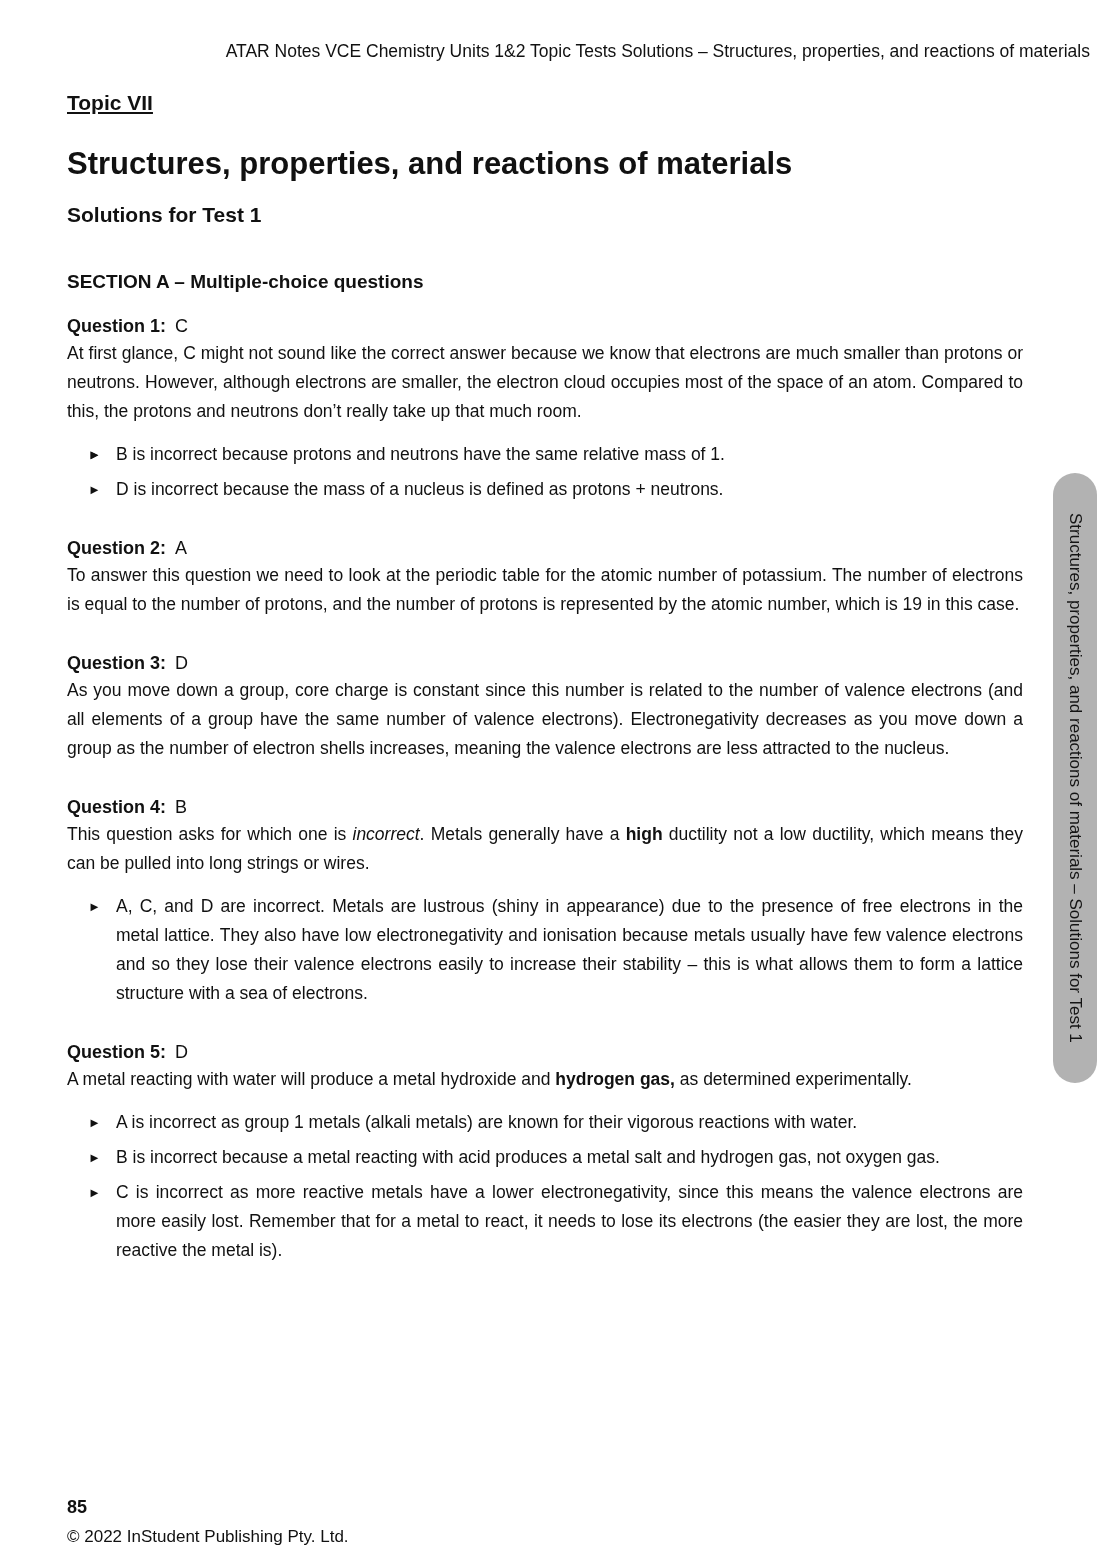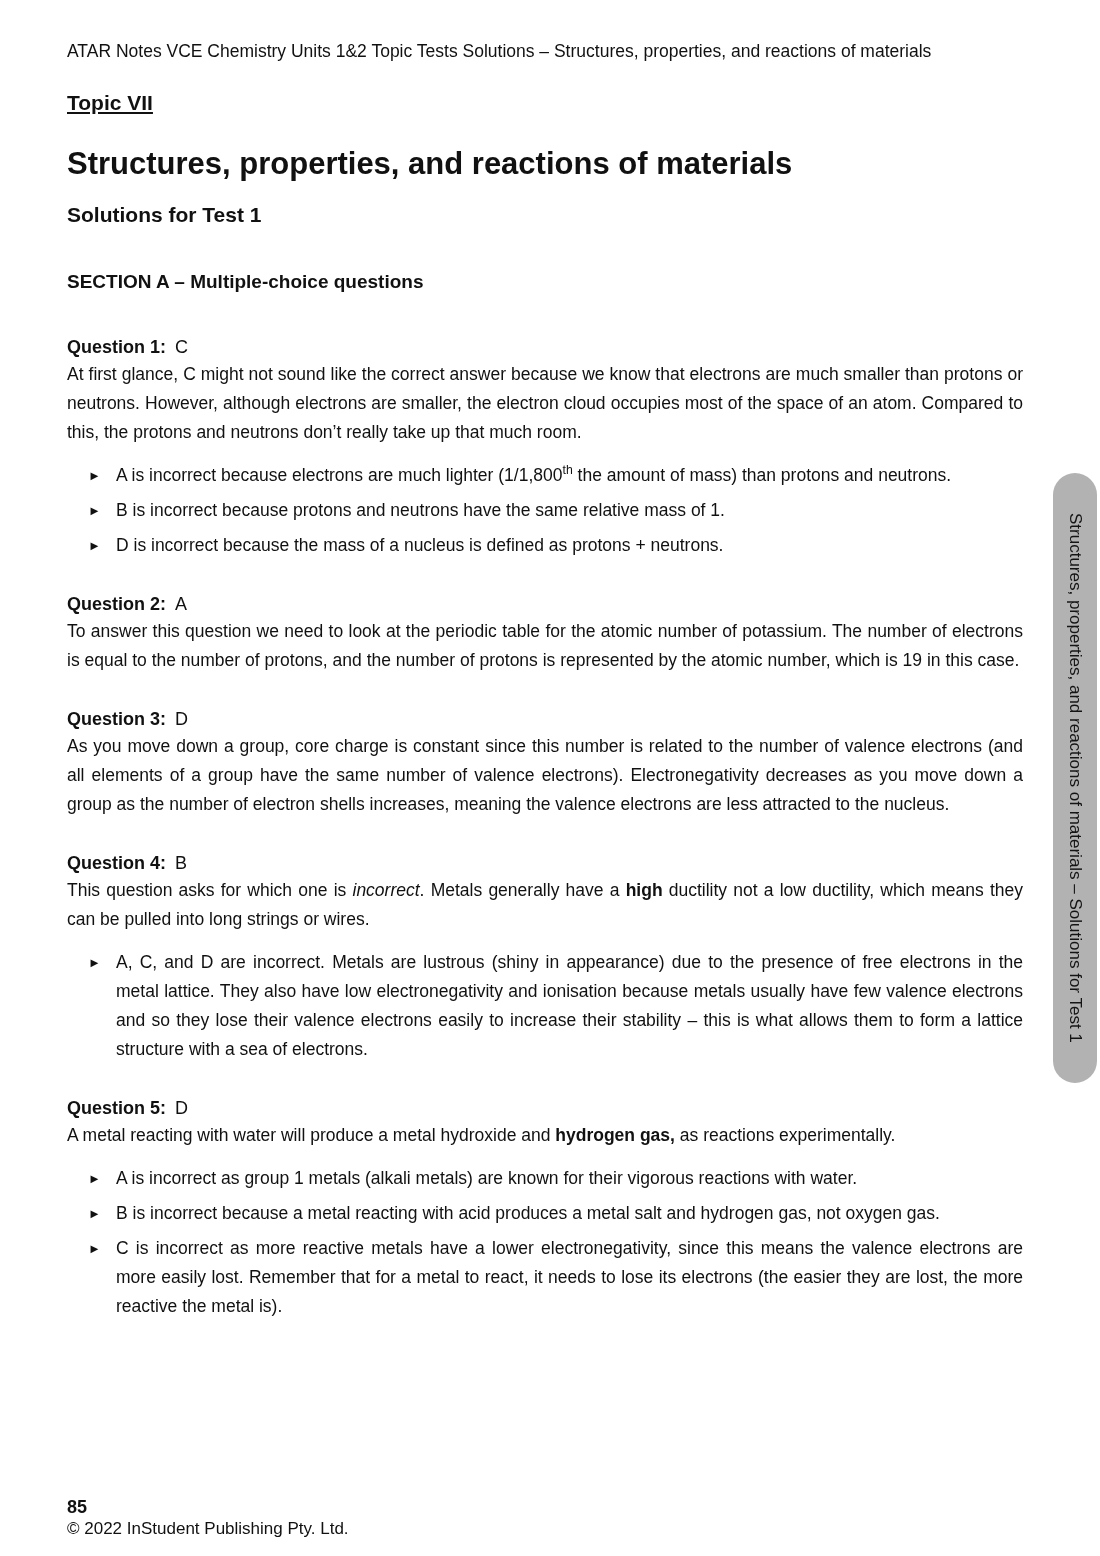--- a/index.html
+++ b/index.html
@@ -11,20 +11,21 @@
     background: #ffffff;
     font-family: "Liberation Sans", sans-serif;
     color: #111111;
     overflow: hidden;
   }
   .running-header {
     position: absolute;
     top: 41px;
     left: 67px;
     width: 1023px;
+    text-align: right;
     font-size: 17.5px;
     line-height: 20px;
     white-space: nowrap;
   }
   .content {
     position: absolute;
     top: 90px;
     left: 67px;
     width: 956px;
   }
@@ -45,21 +46,21 @@
     font-size: 21px;
     font-weight: bold;
     line-height: 25px;
   }
   .section-heading {
     margin: 41px 0 4px 0;
     font-size: 19px;
     font-weight: bold;
     line-height: 27px;
   }
-  #questions { margin-top: 41px; }
+  #questions { margin-top: 20px; }
   .question-block { margin-bottom: 33px; }
   .q-heading {
     font-size: 18px;
     line-height: 23px;
     margin-bottom: 1px;
   }
   .q-label { font-weight: bold; }
   .q-answer { margin-left: 9px; }
   .q-para {
     font-size: 17.5px;
@@ -110,21 +111,21 @@
     width: 1023px;
   }
   .page-number {
     font-size: 18px;
     font-weight: bold;
     line-height: 22px;
   }
   .copyright {
     font-size: 17px;
     line-height: 21px;
-    margin-top: 0;
+    margin-top: 8px;
   }
 </style>
 </head>
 <body>
 
 <div class="page">
 
   <div class="running-header">ATAR Notes VCE Chemistry Units 1&amp;2 Topic Tests Solutions – Structures, properties, and reactions of materials</div>
 
   <div class="content">
@@ -134,21 +135,21 @@
 
     <h2 class="doc-subtitle">Solutions for Test 1</h2>
 
     <h3 class="section-heading">SECTION A – Multiple-choice questions</h3>
 
     <div id="questions">
         <div class="question-block">
           <div class="q-heading"><span class="q-label">Question 1:</span><span class="q-answer">C</span></div>
           <p class="q-para"><span>At first glance, C might not sound like the correct answer because we know that electrons are much smaller than protons or neutrons.  However, although electrons are smaller, the electron cloud occupies most of the space of an atom.  Compared to this, the protons and neutrons don’t really take up that much room.</span></p>
           <div class="bullet-list">
-            <div class="bullet-row"><span class="bullet-marker">►</span><span class="bullet-text"><span>A is incorrect because electrons are much lighter (1/1,800</span><span class="seg-sup">th</span><span> the amount of mass) than protons and neutrons.</span></span></div>
+            <div class="bullet-row"><span class="bullet-marker">►</span></div>
             <div class="bullet-row"><span class="bullet-marker">►</span><span class="bullet-text"><span>B is incorrect because protons and neutrons have the same relative mass of 1.</span></span></div>
             <div class="bullet-row"><span class="bullet-marker">►</span><span class="bullet-text"><span>D is incorrect because the mass of a nucleus is defined as protons + neutrons.</span></span></div>
           </div>
         </div>
         <div class="question-block">
           <div class="q-heading"><span class="q-label">Question 2:</span><span class="q-answer">A</span></div>
           <p class="q-para"><span>To answer this question we need to look at the periodic table for the atomic number of potassium.  The number of electrons is equal to the number of protons, and the number of protons is represented by the atomic number, which is 19 in this case.</span></p>
         </div>
         <div class="question-block">
           <div class="q-heading"><span class="q-label">Question 3:</span><span class="q-answer">D</span></div>
@@ -156,21 +157,21 @@
         </div>
         <div class="question-block">
           <div class="q-heading"><span class="q-label">Question 4:</span><span class="q-answer">B</span></div>
           <p class="q-para"><span>This question asks for which one is </span><span class="seg-i ">incorrect</span><span>. Metals generally have a </span><span class="seg-b ">high</span><span> ductility not a low ductility, which means they can be pulled into long strings or wires.</span></p>
           <div class="bullet-list">
             <div class="bullet-row"><span class="bullet-marker">►</span><span class="bullet-text"><span>A, C, and D are incorrect.  Metals are lustrous (shiny in appearance) due to the presence of free electrons in the metal lattice.  They also have low electronegativity and ionisation because metals usually have few valence electrons and so they lose their valence electrons easily to increase their stability – this is what allows them to form a lattice structure with a sea of electrons.</span></span></div>
           </div>
         </div>
         <div class="question-block">
           <div class="q-heading"><span class="q-label">Question 5:</span><span class="q-answer">D</span></div>
-          <p class="q-para"><span>A metal reacting with water will produce a metal hydroxide and </span><span class="seg-b ">hydrogen gas,</span><span> as reactions experimentally.</span></p>
+          <p class="q-para"><span>A metal reacting with water will produce a metal hydroxide and </span><span class="seg-b ">hydrogen gas,</span><span> as determined experimentally.</span></p>
           <div class="bullet-list">
             <div class="bullet-row"><span class="bullet-marker">►</span><span class="bullet-text"><span>A is incorrect as group 1 metals (alkali metals) are known for their vigorous reactions with water.</span></span></div>
             <div class="bullet-row"><span class="bullet-marker">►</span><span class="bullet-text"><span>B is incorrect because a metal reacting with acid produces a metal salt and hydrogen gas, not oxygen gas.</span></span></div>
             <div class="bullet-row"><span class="bullet-marker">►</span><span class="bullet-text"><span>C is incorrect as more reactive metals have a lower electronegativity, since this means the valence electrons are more easily lost.  Remember that for a metal to react, it needs to lose its electrons (the easier they are lost, the more reactive the metal is).</span></span></div>
           </div>
         </div>
       </div>
   </div>
 
   <div class="side-tab" style="background: rgb(178, 178, 178);">

